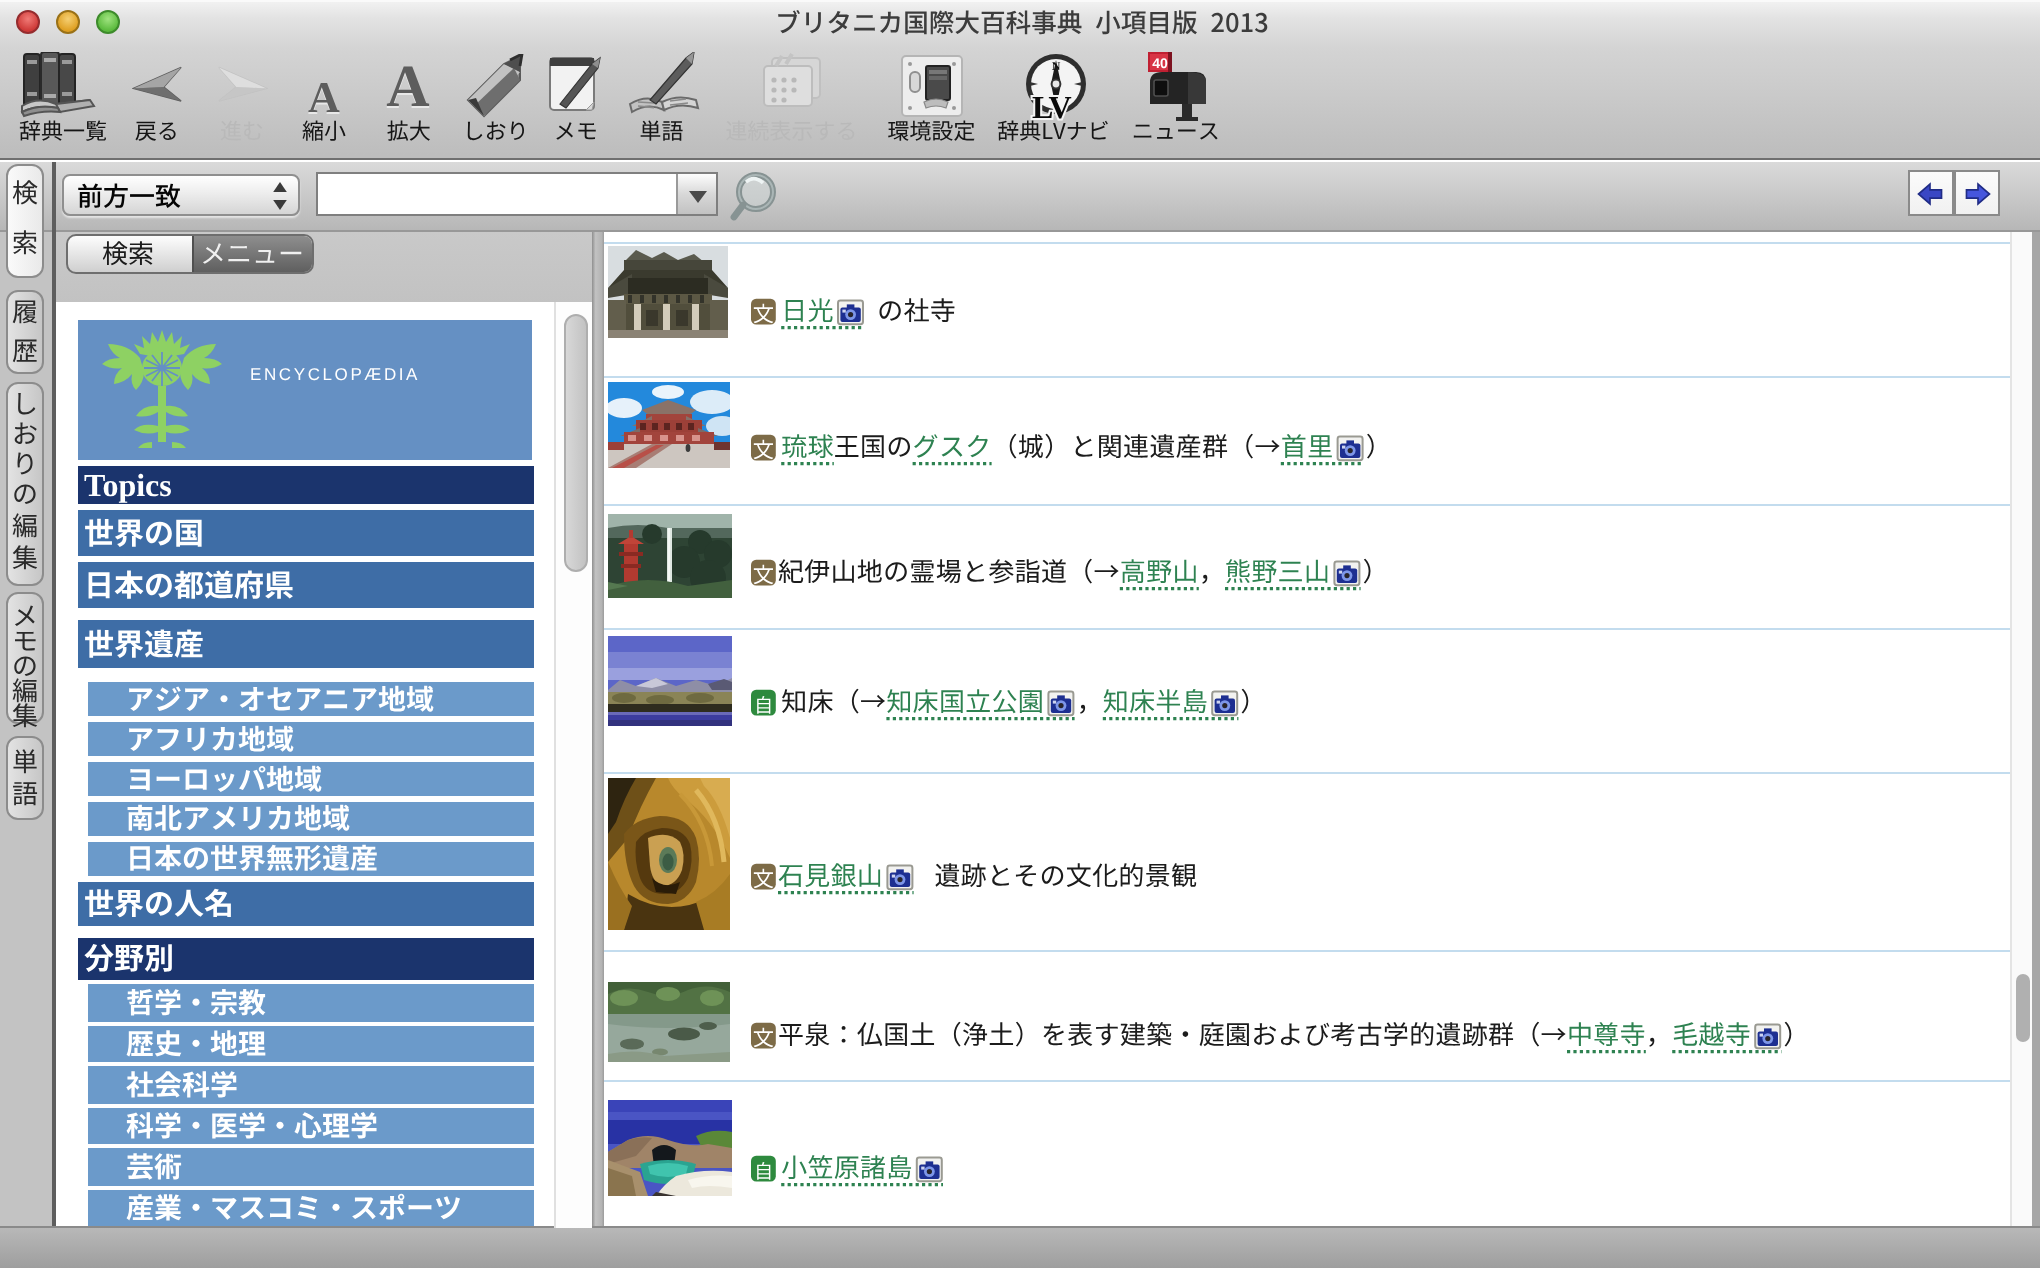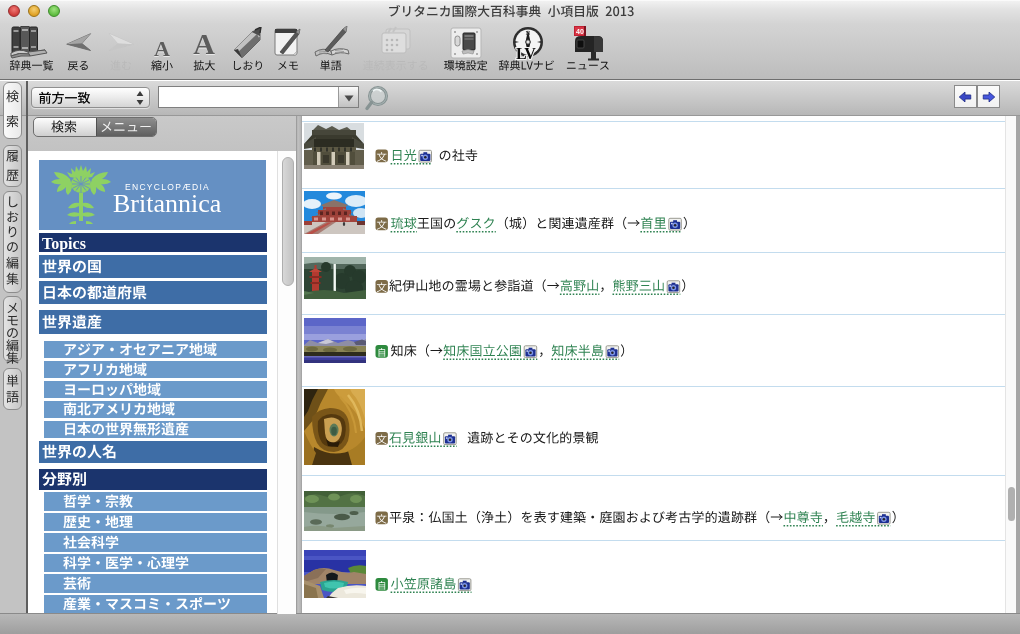--- a/index.html
+++ b/index.html
@@ -161,21 +161,20 @@
 <path d="M46 16 q6 -7 16 -7 q-2 5 -6 7 q6 0 9 3 q-5 3 -10 2 q4 3 4 8 q-6 -1 -9 -5 q1 5 -2 8 q-4 -4 -4 -9 Z"></path>
 <path d="M33 40 q-7 -1 -11 5 q6 1 11 -2 Z M37 40 q7 -1 11 5 q-6 1 -11 -2 Z"></path>
 <path d="M33 50 q-8 -2 -12 2 q6 3 12 1 Z M37 50 q8 -2 12 2 q-6 3 -12 1 Z"></path>
 <path d="M30 58 q-5 0 -7 3 l7 0 Z M40 58 q5 0 7 3 l-7 0 Z"></path>
 </g>
 <g stroke="#6590c3" stroke-width="0.9" fill="none">
 <path d="M27 17 l16 8 M27 25 l16 -8 M26 21 l18 0 M35 13 l0 17 M30 14.5 l10 13 M30 27.5 l10 -13"></path>
 </g>
 </svg>
 <div class="abs" style="left:125px;top:182px;width:100px;font-family:Liberation Sans, sans-serif;font-size:8.5px;letter-spacing:1.3px;color:#fff;white-space:nowrap">ENCYCLOPÆDIA</div>
-<div class="abs" style="left:113px;top:189px;width:130px;font-family:'Liberation Serif',serif;font-size:26px;color:#fff;white-space:nowrap">Britannica</div>
 <div class="abs" style="left:39px;top:232.5px;width:227.5px;height:19.5px;background:#1b346d"></div>
 <div class="abs" style="left:42px;top:234.5px;font-family:'Liberation Serif',serif;font-weight:bold;font-size:16px;color:#fff">Topics</div>
 <div class="abs" style="left:39px;top:255px;width:227.5px;height:23px;background:#3e6da6"></div>
 <div class="abs" style="left:39px;top:281px;width:227.5px;height:23px;background:#3e6da6"></div>
 <div class="abs" style="left:39px;top:310px;width:227.5px;height:24px;background:#3e6da6"></div>
 <div class="abs" style="left:43.5px;top:341px;width:223.0px;height:17px;background:#6b9aca"></div>
 <div class="abs" style="left:43.5px;top:361px;width:223.0px;height:17px;background:#6b9aca"></div>
 <div class="abs" style="left:43.5px;top:381px;width:223.0px;height:17px;background:#6b9aca"></div>
 <div class="abs" style="left:43.5px;top:400.5px;width:223.0px;height:17.0px;background:#6b9aca"></div>
 <div class="abs" style="left:43.5px;top:420.5px;width:223.0px;height:17.0px;background:#6b9aca"></div>

